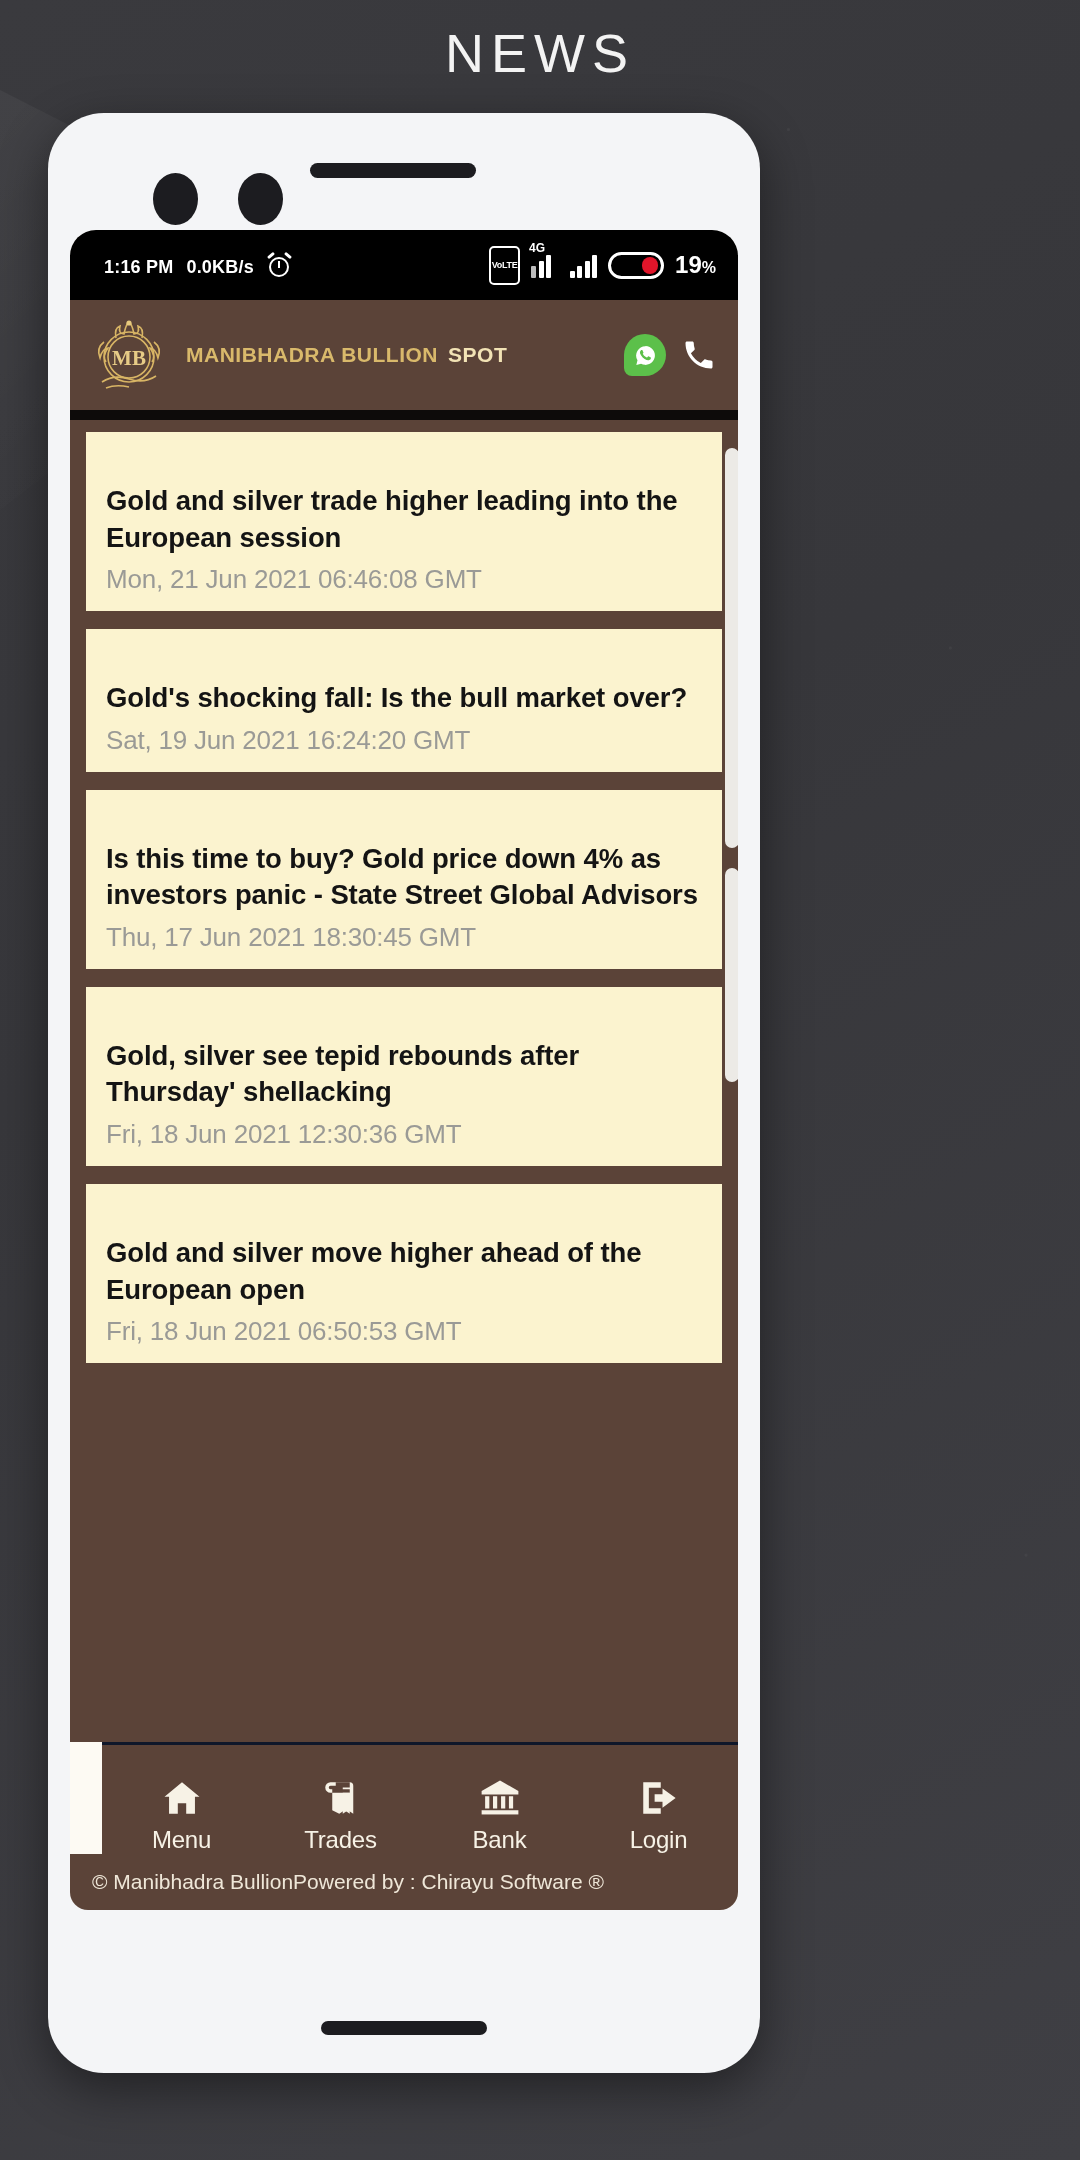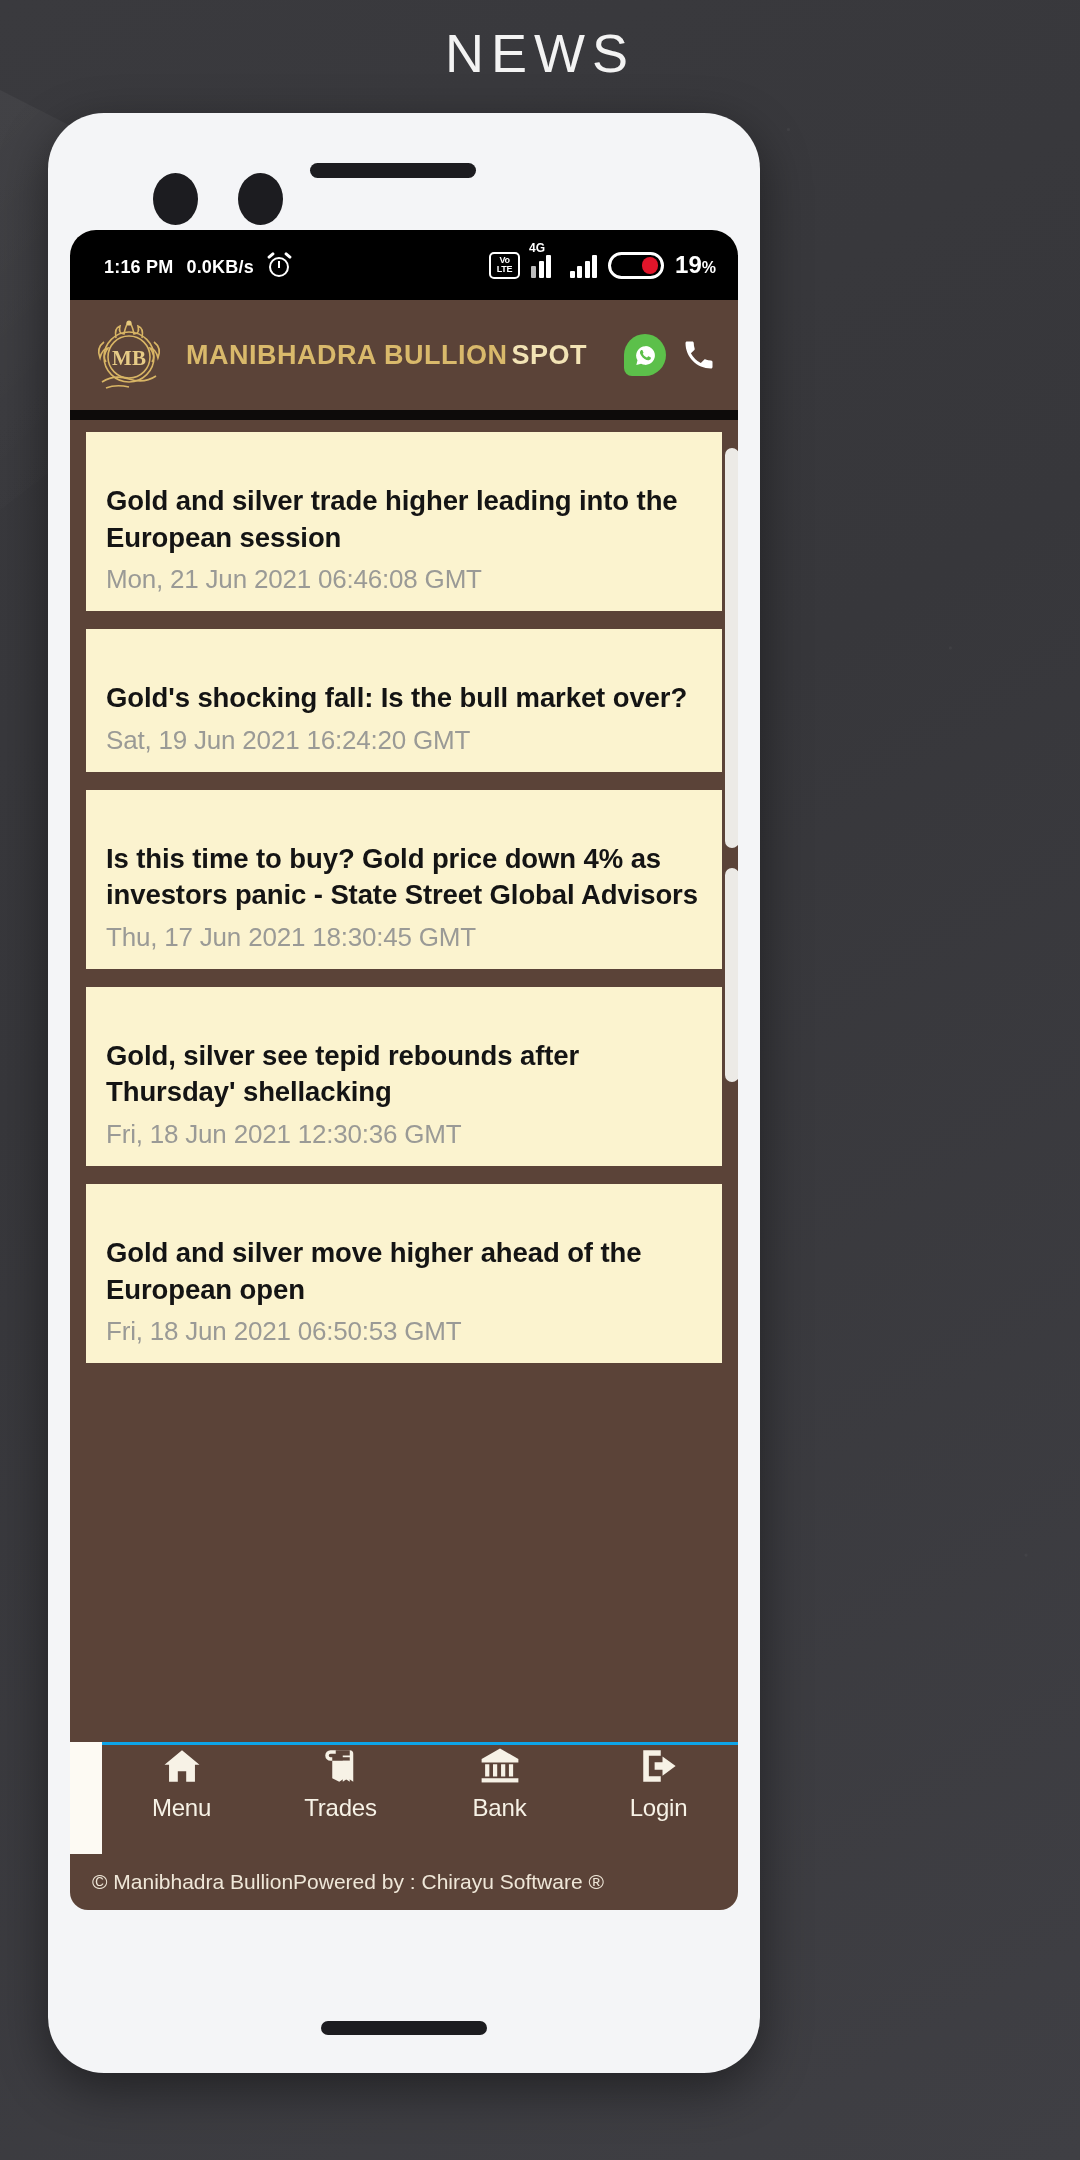--- a/index.html
+++ b/index.html
@@ -68,22 +68,22 @@
   }
   .sb-left { display:flex; align-items:flex-end; gap:13px; font-size:18px; font-weight:700; letter-spacing:.2px;}
   .sb-right { display:flex; align-items:center; gap:11px; }
   .alarm { width:25px; height:25px; position:relative; }
   .alarm i { position:absolute; left:2px; top:4px; width:20px; height:20px; border:2.6px solid #fff; border-radius:50%; }
   .alarm b { position:absolute; width:8px; height:3px; background:#fff; border-radius:2px; top:1px; }
   .alarm b.l { left:0px; transform:rotate(-40deg); }
   .alarm b.r { right:0px; transform:rotate(40deg); }
   .alarm s { position:absolute; left:11px; top:8px; width:2.4px; height:7px; background:#fff; }
   .volte {
-    width:31px; height:27px; border:2.5px solid #fff; border-radius:5px;
-    display:flex; flex-direction:column; align-items:center; justify-content:center;
+    width:31px; height:39px; border:2.5px solid #fff; border-radius:5px;
+    display:flex; flex-direction:row; align-items:center; justify-content:center;
     font-size:9px; font-weight:700; line-height:9px; letter-spacing:-.3px;
   }
   .sig { display:flex; align-items:flex-end; gap:2.5px; height:25px; position:relative; }
   .sig u { display:block; width:5px; background:#fff; border-radius:1px; }
   .sig u:nth-child(1){height:7px;} .sig u:nth-child(2){height:12px;}
   .sig u:nth-child(3){height:17px;} .sig u:nth-child(4){height:23px;}
   .sig .g4 { position:absolute; top:-12px; left:-2px; font-size:12px; font-weight:700; }
   .sig.dim u:nth-child(1), .sig.dim u:nth-child(2){ background:#bbb; }
   .batt {
     width:56px; height:27px; border:3px solid #fff; border-radius:14px;
@@ -93,22 +93,22 @@
   .pct { font-size:24px; font-weight:700; }
   .pct small { font-size:16px; }
 
   
   #appbar {
     flex:none; height:110px; background:#5b4338;
     display:flex; align-items:center; padding:0 18px 0 14px; gap:12px;
   }
   #logo { width:90px; height:86px; flex:none; position:relative; }
   #brand {
-    flex:1; display:flex; align-items:baseline; gap:4px;
-    font-size:27px; font-weight:700; letter-spacing:.5px;
+    flex:1; display:flex; align-items:baseline; gap:10px;
+    font-size:21px; font-weight:700; letter-spacing:.5px;
   }
   .b1 { color:#d9b96b; }
   .b2 { color:#f2e3b5; }
   .wa {
     width:42px; height:42px; border-radius:50% 50% 50% 8px;
     background:#5cc04a; position:relative; flex:none;
     display:flex; align-items:center; justify-content:center;
   }
   .wa svg { width:25px; height:25px; }
   .ph { width:42px; height:42px; flex:none; display:flex; align-items:center; justify-content:center;}
@@ -131,22 +131,22 @@
   .card .d {
     font-size:26px; color:#9a9a96; margin-top:8px; letter-spacing:-.2px;
   }
   
   #scrollbar { position:absolute; right:-1px; top:28px; width:14px; height:400px; background:#eceae6; border-radius:7px; }
   #scrollbar2 { position:absolute; right:-1px; top:448px; width:14px; height:214px; background:#eceae6; border-radius:7px; }
 
   
   #nav {
     flex:none; height:112px; background:#5b4338;
-    border-top:3px solid #0ea5e9;
-    display:flex; align-items:flex-start;margin-left:32px;
+    border-top:3px solid #0f172a;
+    display:flex; align-items:flex-end;margin-left:32px;
   }
   .nav-item { flex:1; display:flex; flex-direction:column; align-items:center; gap:7px; }
   .nav-item .ico { height:42px; display:flex; align-items:center; justify-content:center; }
   .nav-item .ico svg { width:42px; height:42px; fill:#f7f2e6; }
   .nav-item .lbl { font-size:24px; color:#f7f2e6; letter-spacing:-.2px; }
 
   
   #footer {
     flex:none; height:56px; background:#5b4338; color:#efe7d8;
     display:flex; align-items:center; justify-content:flex-start;

